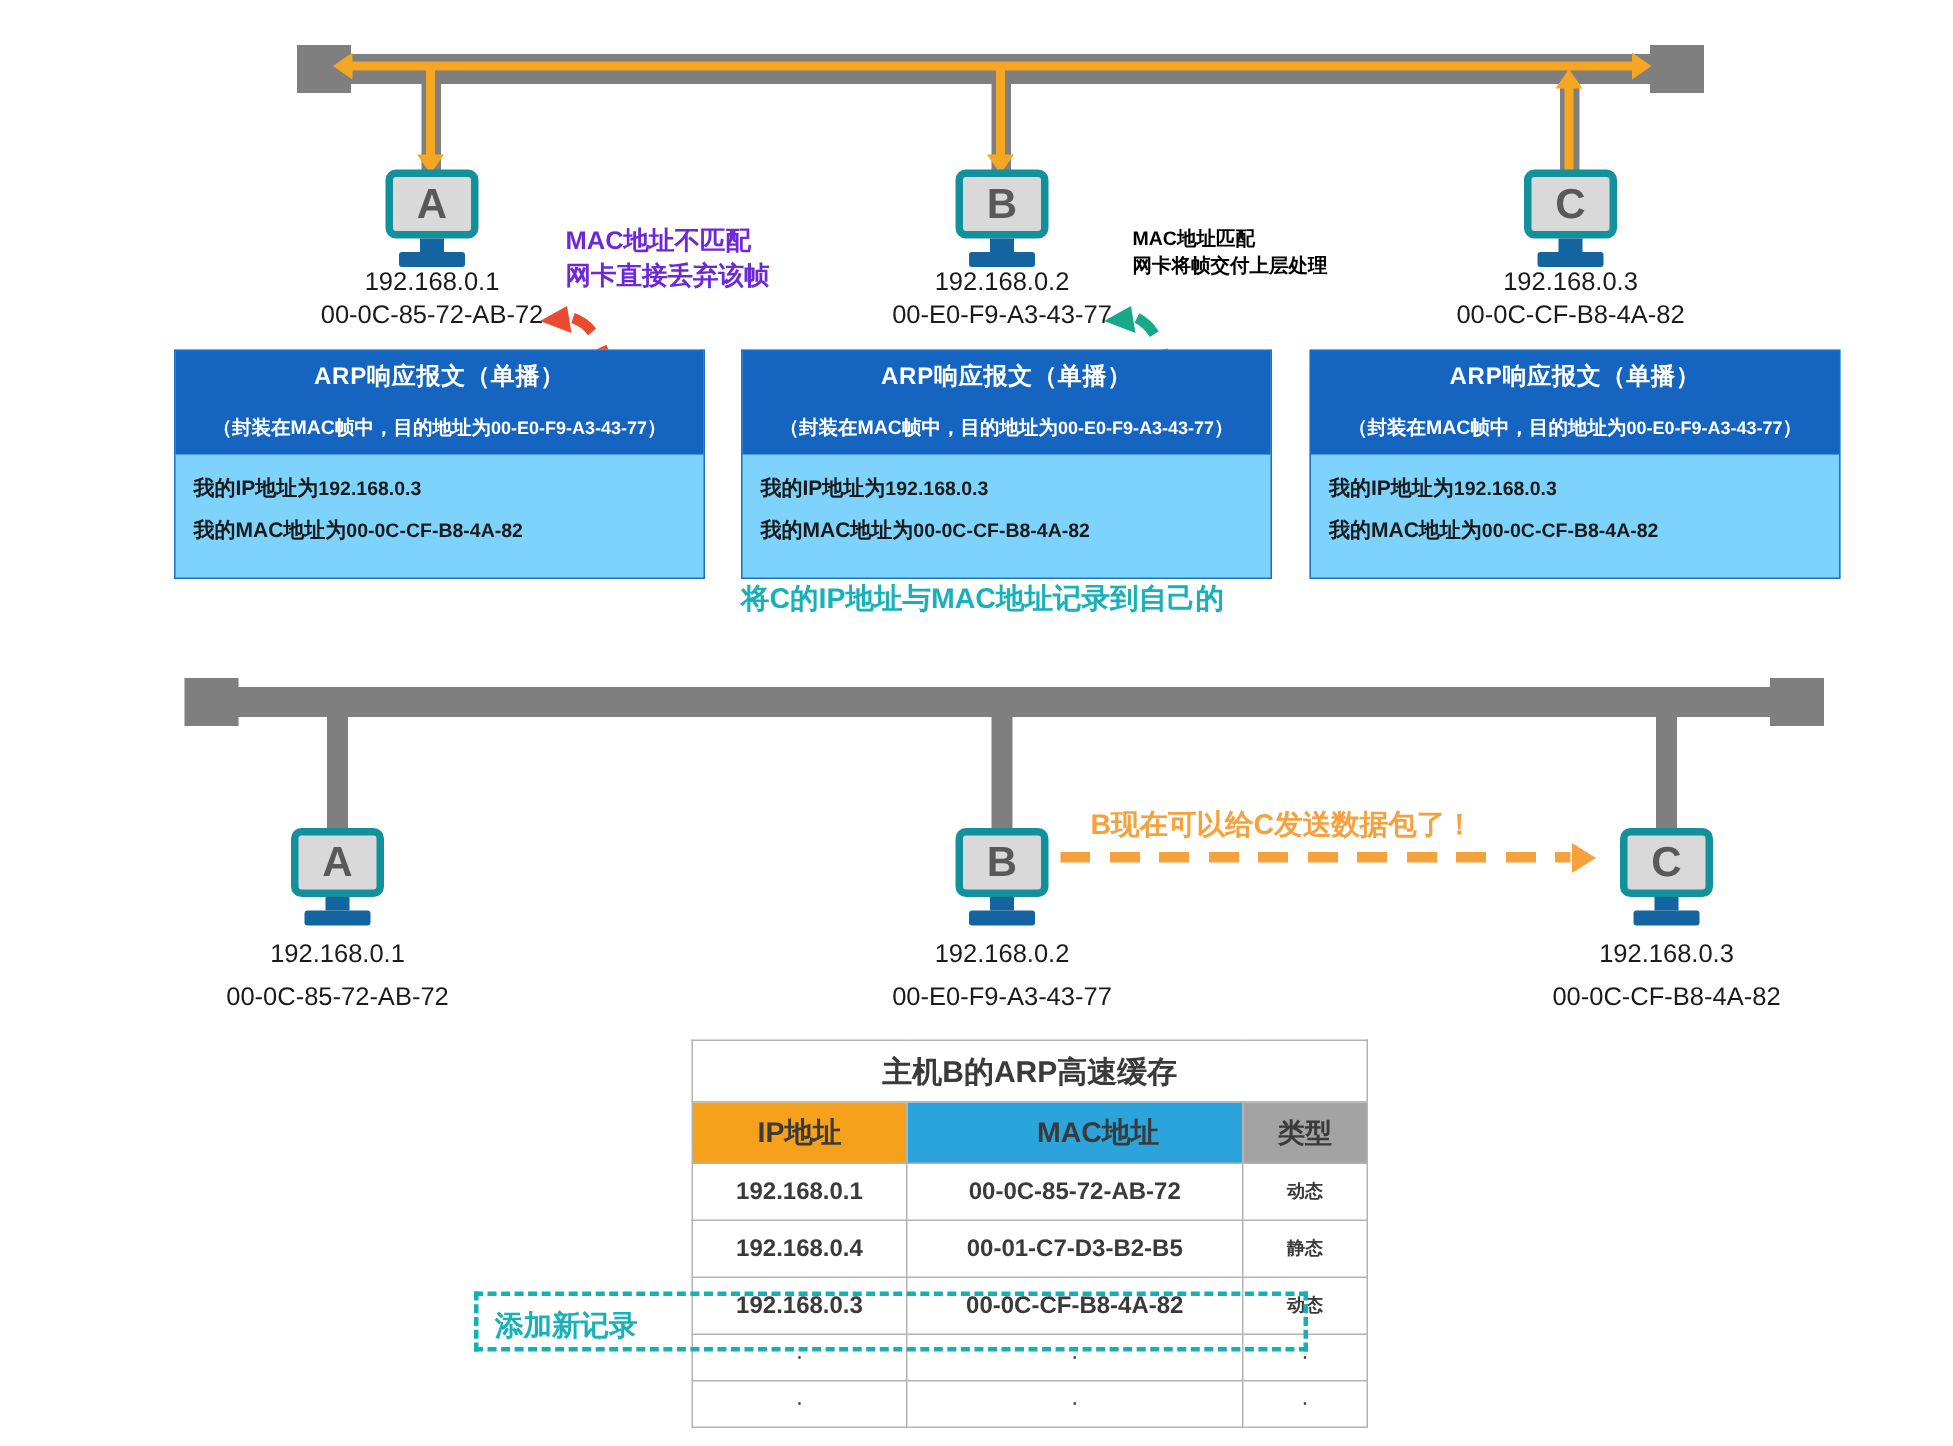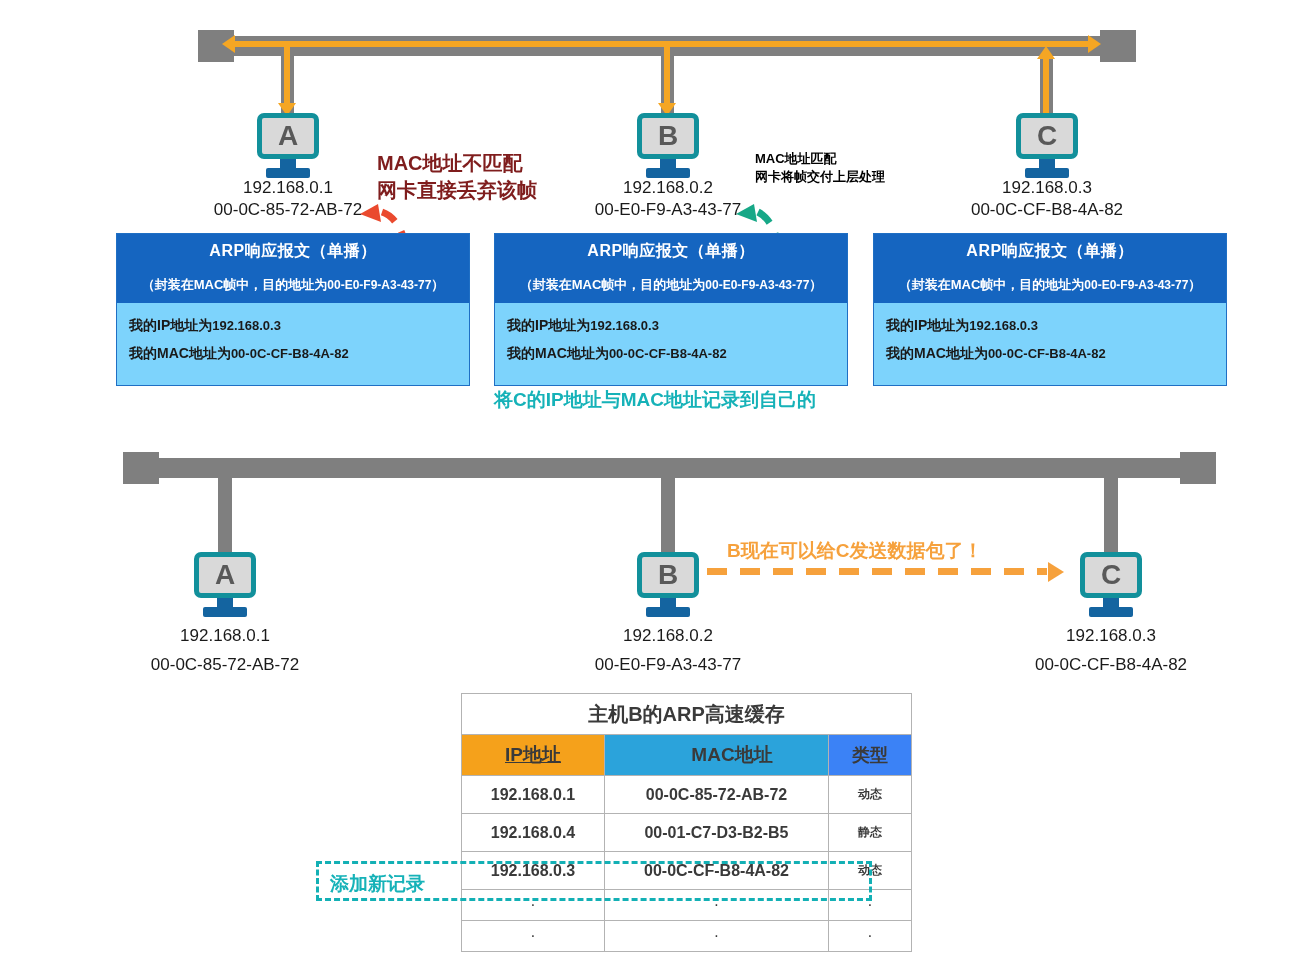--- a/index.html
+++ b/index.html
@@ -39,36 +39,36 @@
   .arpcard .hd{background:#1565c0;color:#ffffff;padding:7px 6px 9px 6px;text-align:center;}
   .arpcard .hd .t1{font-size:16px;font-weight:bold;letter-spacing:.5px;}
   .arpcard .hd .t2{font-size:13px;font-weight:bold;margin-top:14px;}
   .arpcard .hd .t2 .mono{font-size:12px;}
   .arpcard .bd{padding:10px 12px 12px 12px;}
   .arpcard .bd div{font-size:14px;font-weight:bold;color:#1a1a1a;margin:4px 0 10px 0;}
   .arpcard .bd div .mono{font-weight:bold;font-size:13px;}
 
   
   .anno{font-weight:bold;white-space:nowrap;line-height:1.35;}
-  .anno-red{color:#7f1d1d;font-size:20px;text-shadow:1px 1px 0 #fff,-1px 1px 0 #fff,1px -1px 0 #fff,-1px -1px 0 #fff;}
+  .anno-red{color:#6d28d9;font-size:17px;text-shadow:1px 1px 0 #fff,-1px 1px 0 #fff,1px -1px 0 #fff,-1px -1px 0 #fff;}
   .anno-teal{color:#000000;font-size:13px;text-shadow:1px 1px 0 #fff,-1px 1px 0 #fff,1px -1px 0 #fff,-1px -1px 0 #fff;}
   .anno-orange{color:#f6a13c;font-size:19px;text-shadow:1px 1px 0 #fff,-1px 1px 0 #fff,1px -1px 0 #fff,-1px -1px 0 #fff;}
   .anno-teal2{color:#16b2b8;font-size:19px;margin-top:10px;}
 
   
   .dashline{height:7px;background:repeating-linear-gradient(to right,#f6a13c 0,#f6a13c 20px,transparent 20px,transparent 33px);}
   .dash-head{width:0;height:0;border-top:10px solid transparent;border-bottom:10px solid transparent;border-left:16px solid #f6a13c;}
 
   
   table.arptable{border-collapse:collapse;background:#fff;}
   table.arptable td{border:1px solid #b3b3b3;text-align:center;color:#3a3a3a;}
   .tbl-title{font-size:20px;font-weight:bold;color:#4a4a4a;height:38px;}
   .th-ip{background:#f5a11b;color:#fff;font-size:19px;font-weight:bold;height:38px;}
   .th-mac{background:#2ba3db;color:#fff;font-size:19px;font-weight:bold;height:38px;}
-  .th-type{background:#3b82f6;color:#4a4a4a;font-size:18px;font-weight:bold;height:38px;}
+  .th-type{background:#a3a3a3;color:#4a4a4a;font-size:18px;font-weight:bold;height:38px;}
   .cell{font-size:16px;font-weight:bold;height:35px;}
   .cell-type{font-size:12px;font-weight:bold;font-family:Liberation Serif, serif;}
   .dotcell{font-size:16px;height:28px;color:#222;}
   .hl{font-weight:bold;}
 
   .newrec-box{border:3px dashed #13b0b5;box-sizing:border-box;}
   .newrec-label{color:#16b2b8;font-size:19px;font-weight:bold;white-space:nowrap;}
 </style>
 </head>
 <body>
@@ -224,21 +224,21 @@
 <div class="abs dashline" style="left:707px;top:568px;width:340px;"></div>
 <div class="abs dash-head" style="left:1048px;top:562px;"></div>
 <div class="abs anno anno-orange" style="left:727px;top:538px;">B现在可以给C发送数据包了！</div>
 
 <table class="arptable abs" style="left:461px;top:693px;">
   <tbody>
       <tr>
     <td class="tbl-title" colspan="3">主机B的ARP高速缓存</td>
   </tr>
   <tr>
-    <td class="th-ip" style="width:140px;text-decoration:underline;">IP地址</td>
+    <td class="th-ip" style="width:140px;">IP地址</td>
     <td class="th-mac" style="width:190px;padding-left:32px;">MAC地址</td>
     <td class="th-type" style="width:80px;">类型</td>
   </tr>
   <tr>
     <td class="cell">192.168.0.1</td>
     <td class="cell">00-0C-85-72-AB-72</td>
     <td class="cell-type">动态</td>
   </tr>
   <tr>
     <td class="cell">192.168.0.4</td>

